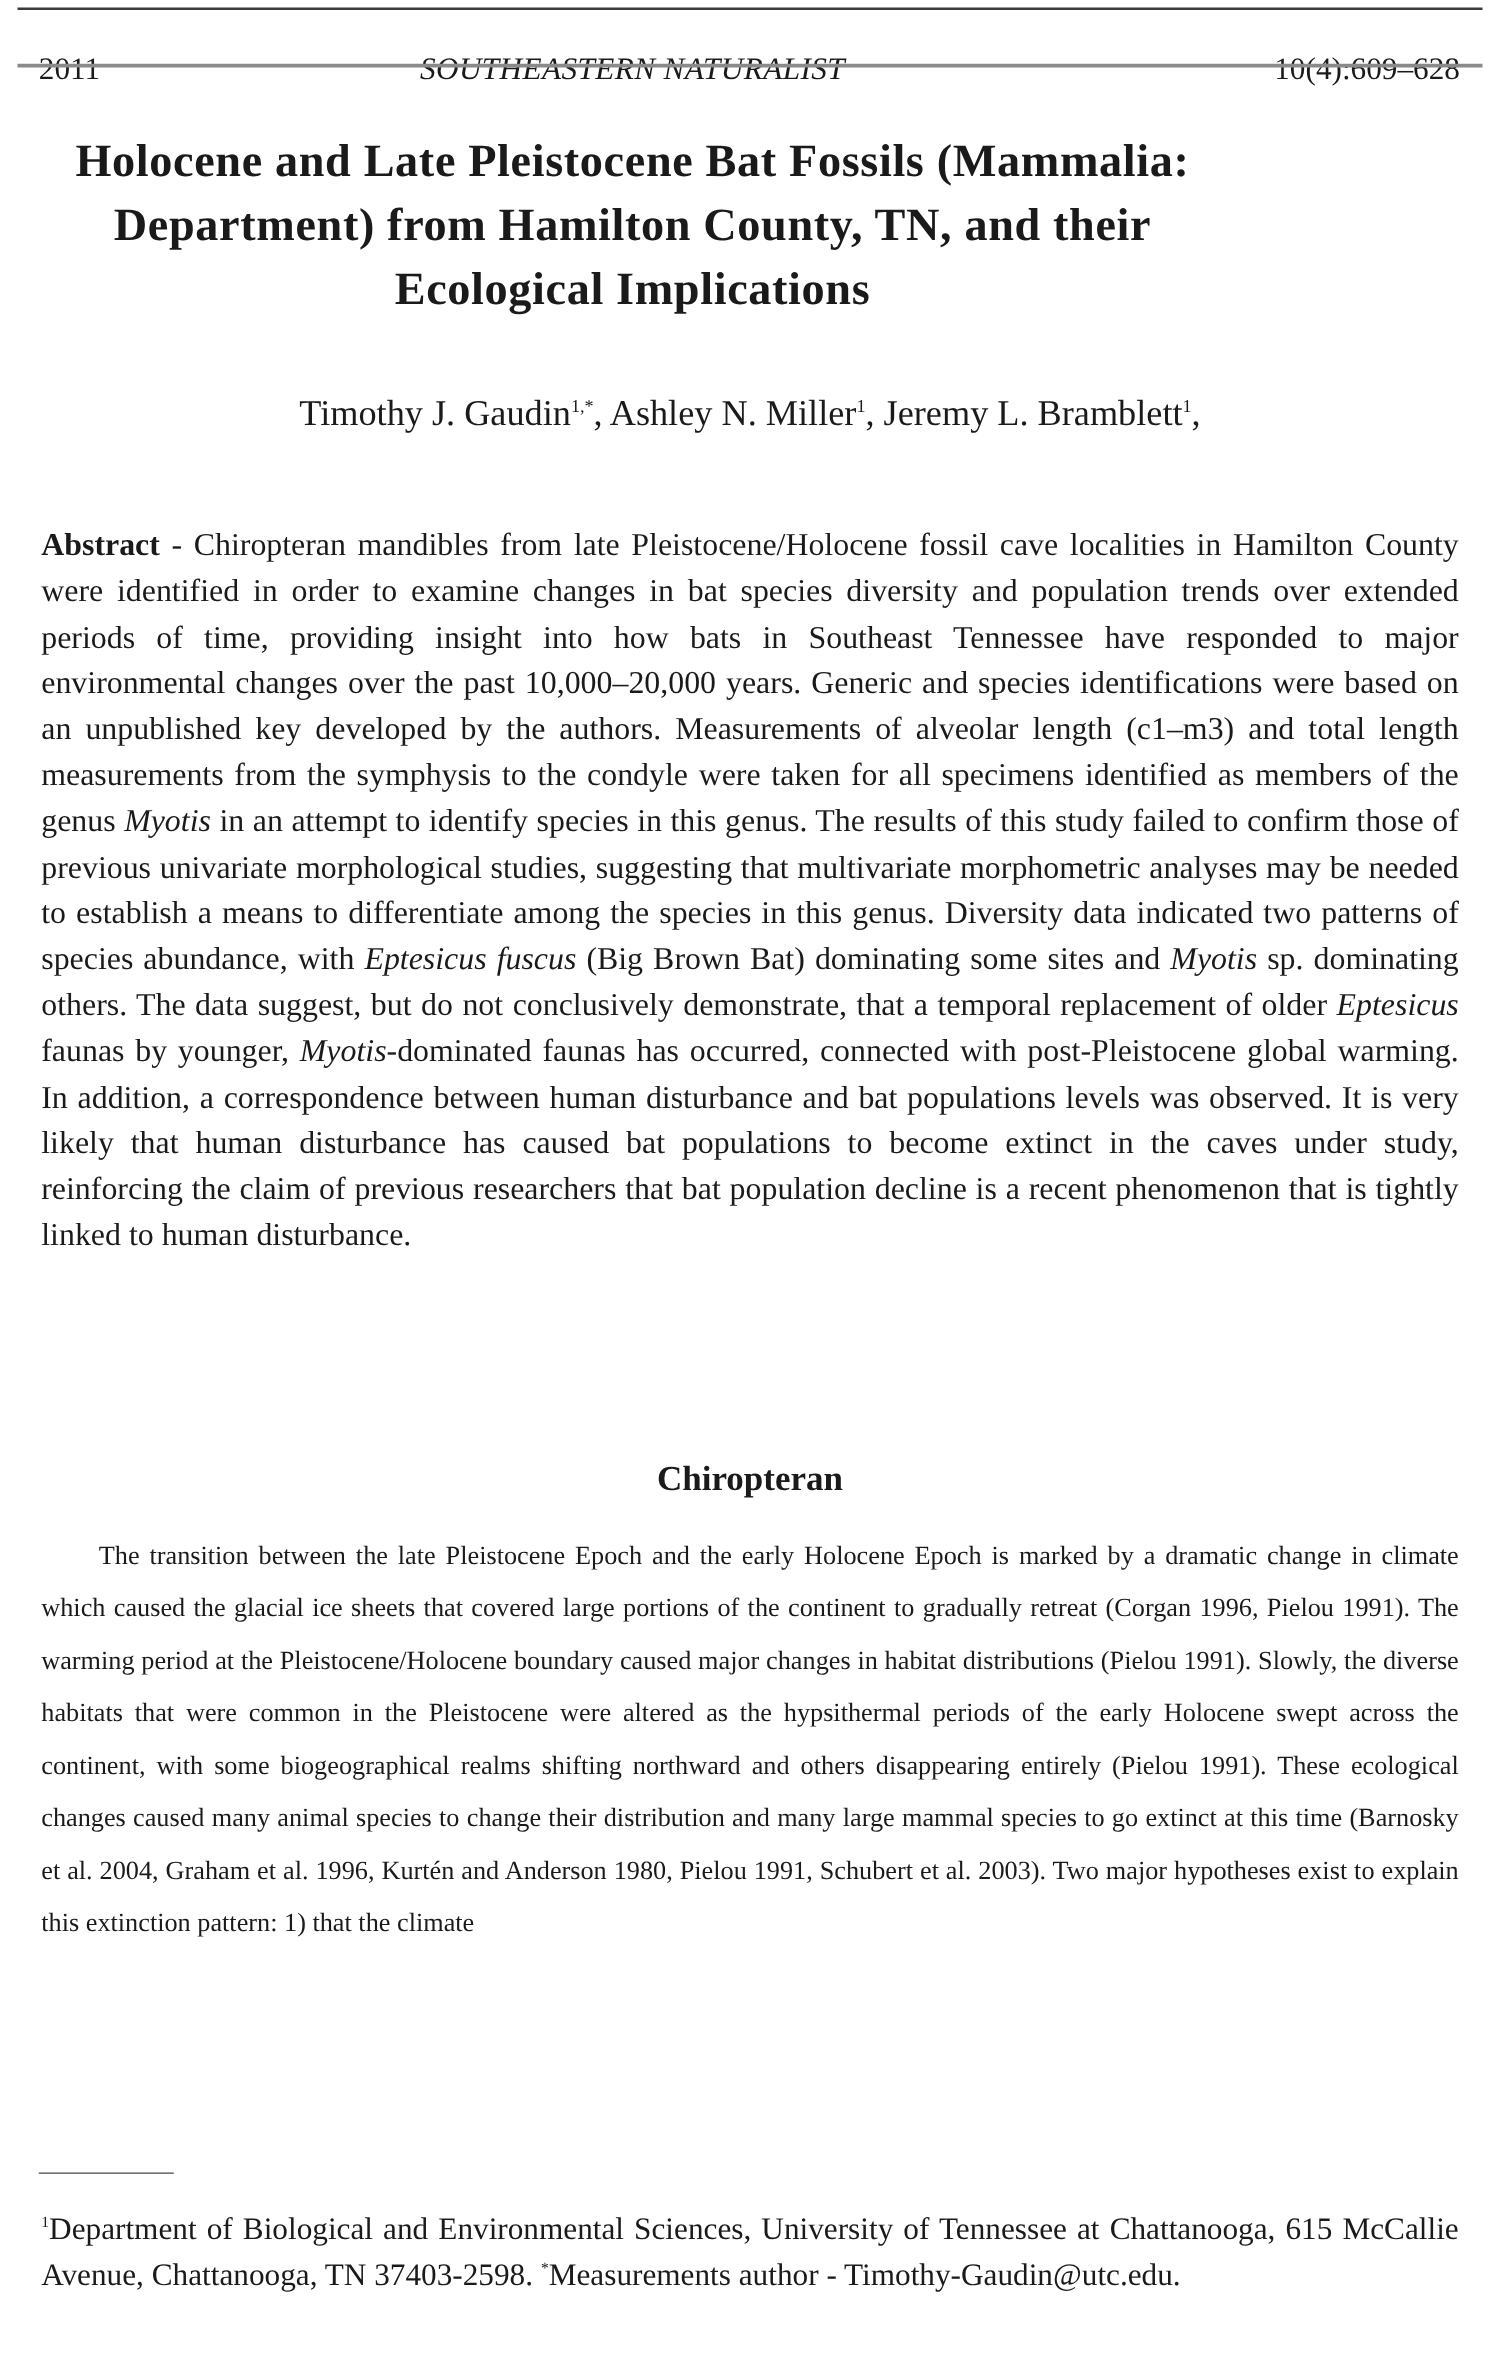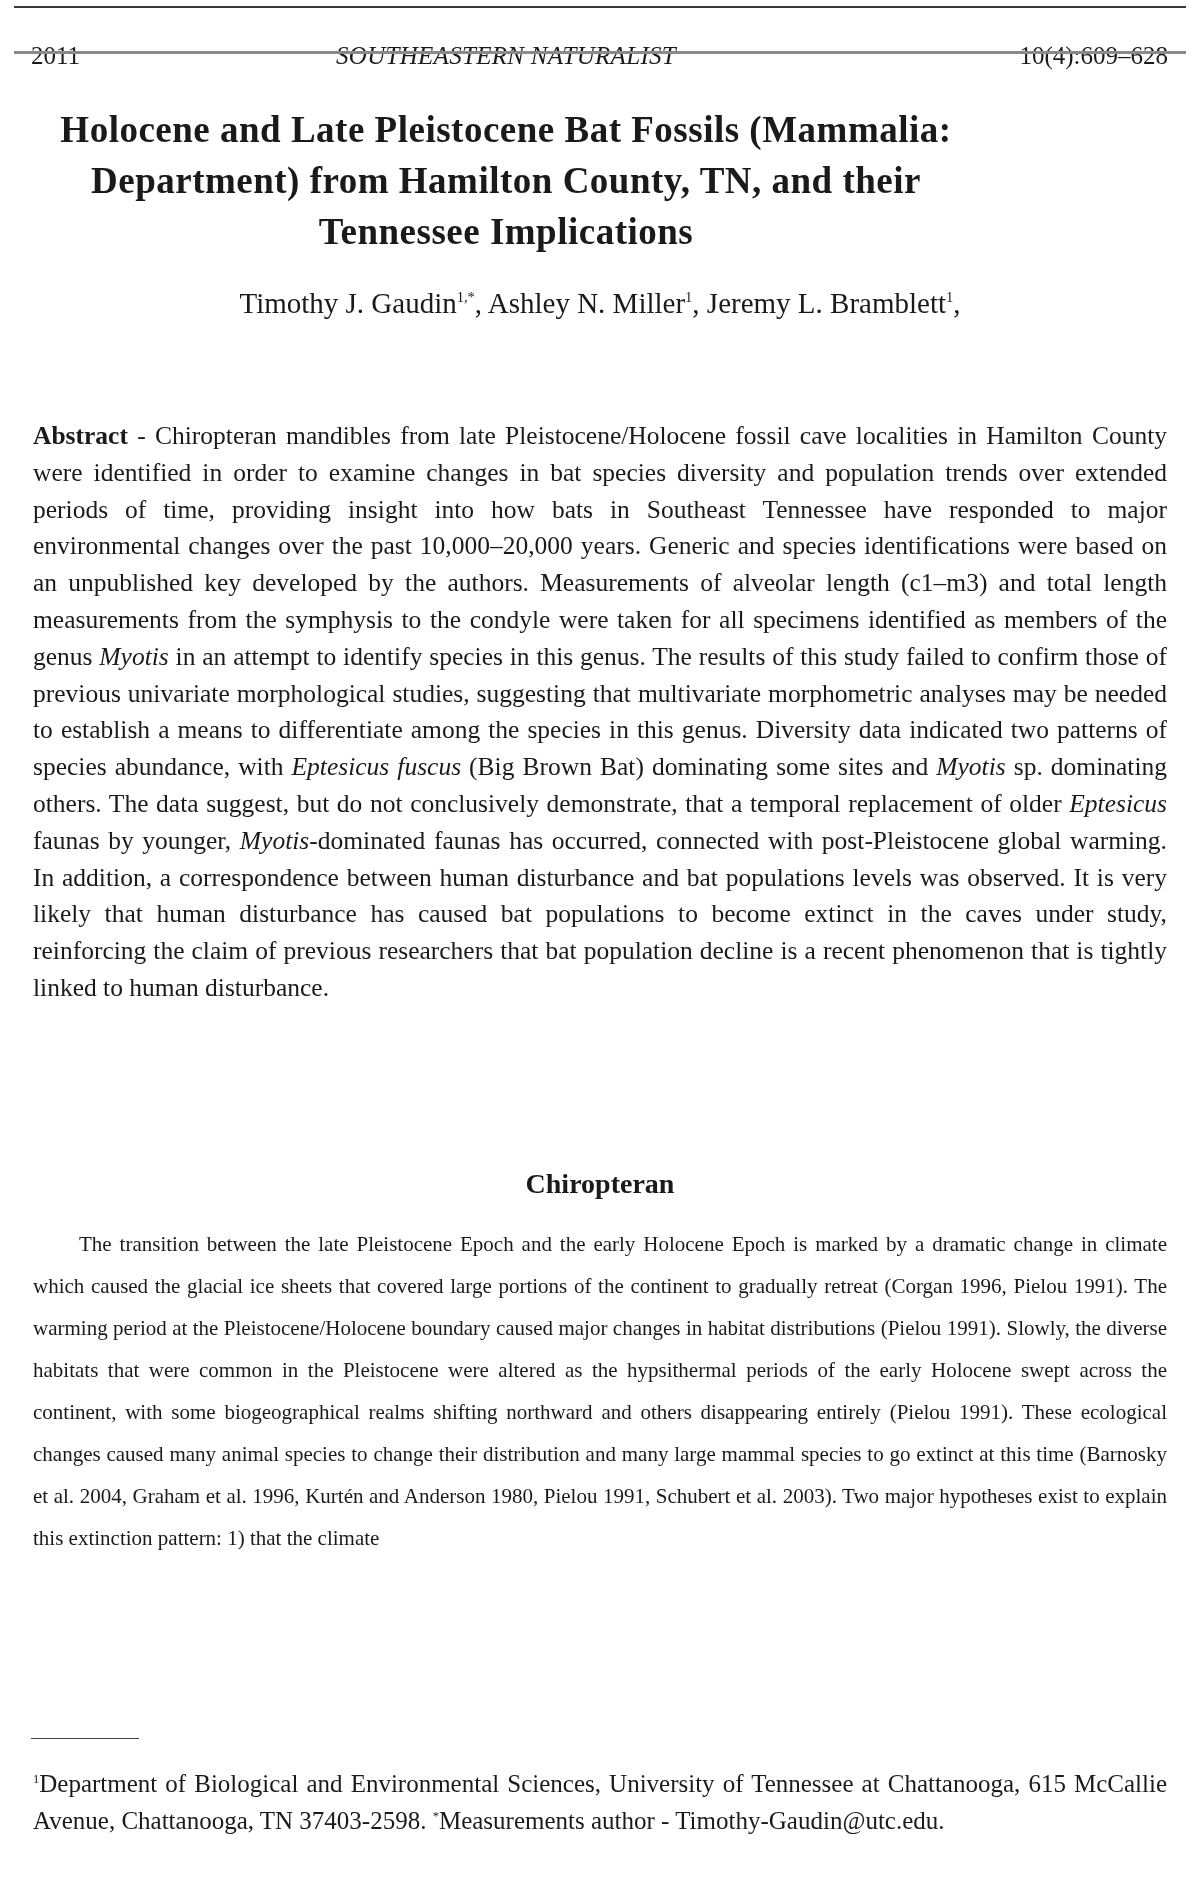--- a/index.html
+++ b/index.html
@@ -9,21 +9,21 @@
   }
   .rule-top { position: absolute; left: 14px; right: 14px; top: 6px; height: 2px; background: #3a3a3a; }
   .rule-head { position: absolute; left: 14px; right: 14px; top: 51px; height: 3px; background: #8a8a8a; }
   .running-head { position: absolute; top: 10px; left: 0; width: 1200px; height: 36px; font-size: 25px; line-height: 36px; margin-top: 28px; }
   .rh-year { position: absolute; left: 31px; }
   .rh-journal { position: absolute; left: 0; width: 1012px; text-align: center; font-style: italic; letter-spacing: 0.3px; }
   .rh-vol { position: absolute; right: 32px; }
 
   .title { position: absolute; top: 104px; left: 0; width: 1012px; text-align: center;
     font-weight: bold; font-size: 37px; line-height: 51px; letter-spacing: 0.5px; }
-  .authors { position: absolute; top: 282px; left: 0; width: 1200px; text-align: center;
+  .authors { position: absolute; top: 310px; left: 0; width: 1200px; text-align: center;
     font-size: 29px; line-height: 42px; }
   sup { font-size: 0.5em; vertical-align: super; line-height: 0; }
 
   .abstract { position: absolute; top: 418px; left: 33px; width: 1134px;
     font-size: 25.5px; line-height: 36.8px; text-align: justify; text-align-last: left; }
   .abstract .lbl { font-weight: bold; }
 
   .section-heading { position: absolute; top: 1164px; left: 0; width: 1200px; text-align: center;
     font-weight: bold; font-size: 28px; line-height: 40px; }
 
@@ -42,21 +42,21 @@
 <div class="running-head">
   <span class="rh-year">2011</span>
   <span class="rh-journal">SOUTHEASTERN NATURALIST</span>
   <span class="rh-vol">10(4):609–628</span>
 </div>
 <div class="rule-head"></div>
 
 <h1 class="title" style="margin:0;">
   <div>Holocene and Late Pleistocene Bat Fossils (Mammalia:</div>
   <div>Department) from Hamilton County, TN, and their</div>
-  <div>Tennessee Implications</div>
+  <div>Ecological Implications</div>
 </h1>
 
 <div class="authors">
   <div>
     <span>Timothy J. Gaudin</span><sup>1,*</sup><span>, </span><span>Ashley N. Miller</span><sup>1</sup><span>, </span><span>Jeremy L. Bramblett</span><sup>1</sup><span>,</span>
   </div>
 </div>
 
 <p class="abstract" style="margin:0;">
   <span class="lbl">Abstract</span><span> - </span><span id="abstract-body"><span>Chiropteran mandibles from late Pleistocene/Holocene fossil cave localities in Hamilton County were identified in order to examine changes in bat species diversity and population trends over extended periods of time, providing insight into how bats in Southeast Tennessee have responded to major environmental changes over the past 10,000–20,000 years. Generic and species identifications were based on an unpublished key developed by the authors. Measurements of alveolar length (c1–m3) and total length measurements from the symphysis to the condyle were taken for all specimens identified as members of the genus </span><i>Myotis</i><span> in an attempt to identify species in this genus. The results of this study failed to confirm those of previous univariate morphological studies, suggesting that multivariate morphometric analyses may be needed to establish a means to differentiate among the species in this genus. Diversity data indicated two patterns of species abundance, with </span><i>Eptesicus fuscus</i><span> (Big Brown Bat) dominating some sites and </span><i>Myotis</i><span> sp. dominating others. The data suggest, but do not conclusively demonstrate, that a temporal replacement of older </span><i>Eptesicus</i><span> faunas by younger, </span><i>Myotis</i><span>-dominated faunas has occurred, connected with post-Pleistocene global warming. In addition, a correspondence between human disturbance and bat populations levels was observed. It is very likely that human disturbance has caused bat populations to become extinct in the caves under study, reinforcing the claim of previous researchers that bat population decline is a recent phenomenon that is tightly linked to human disturbance.</span></span>

